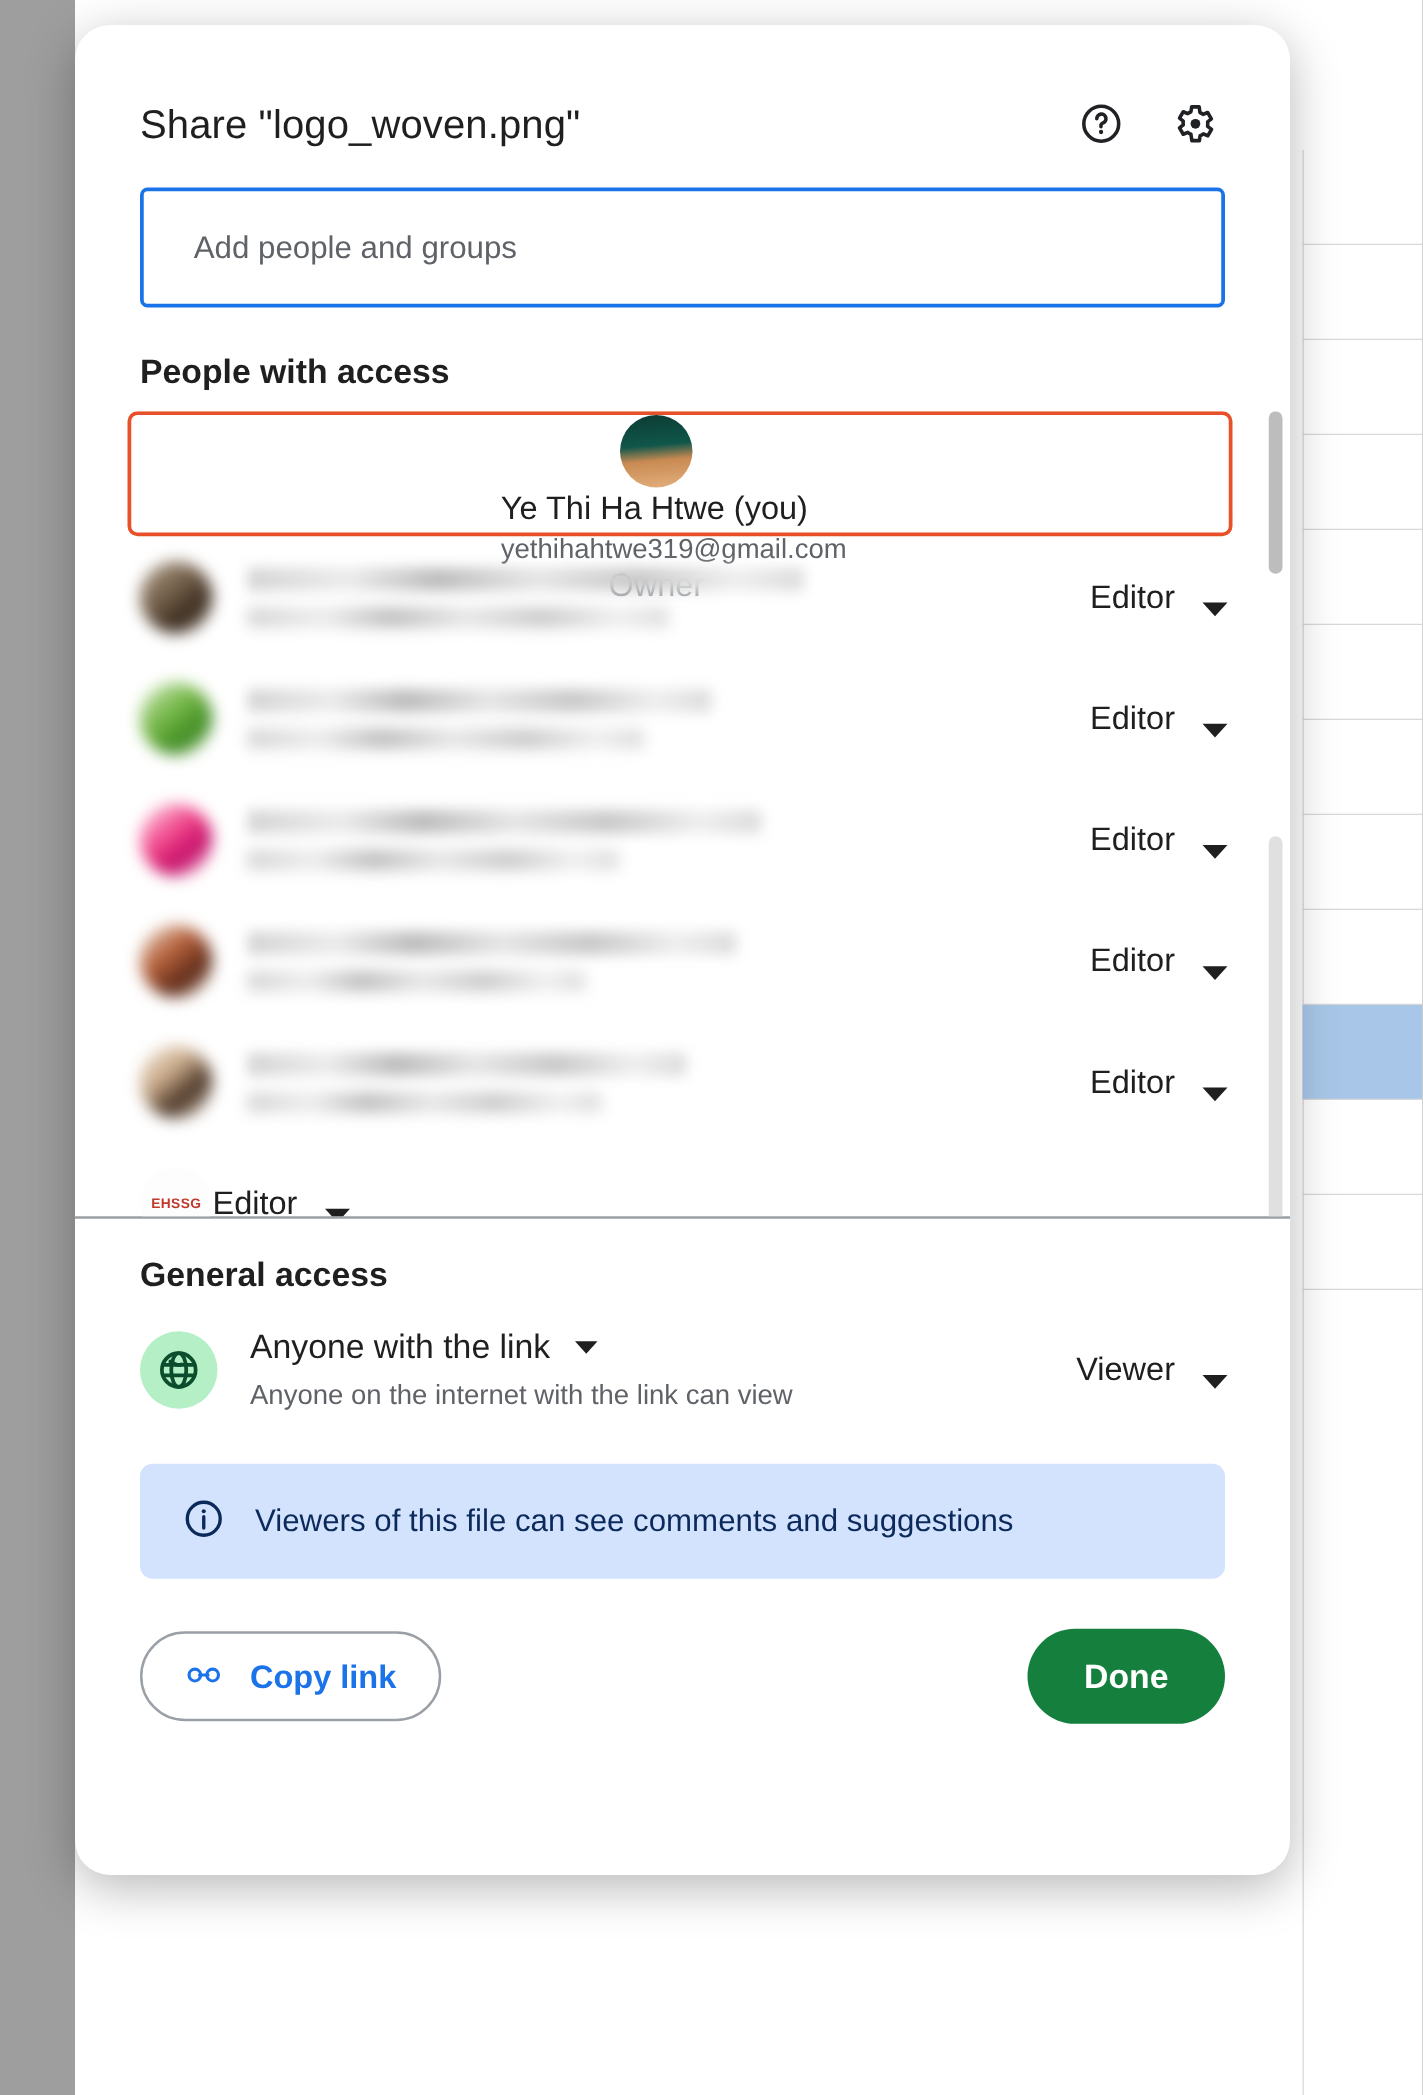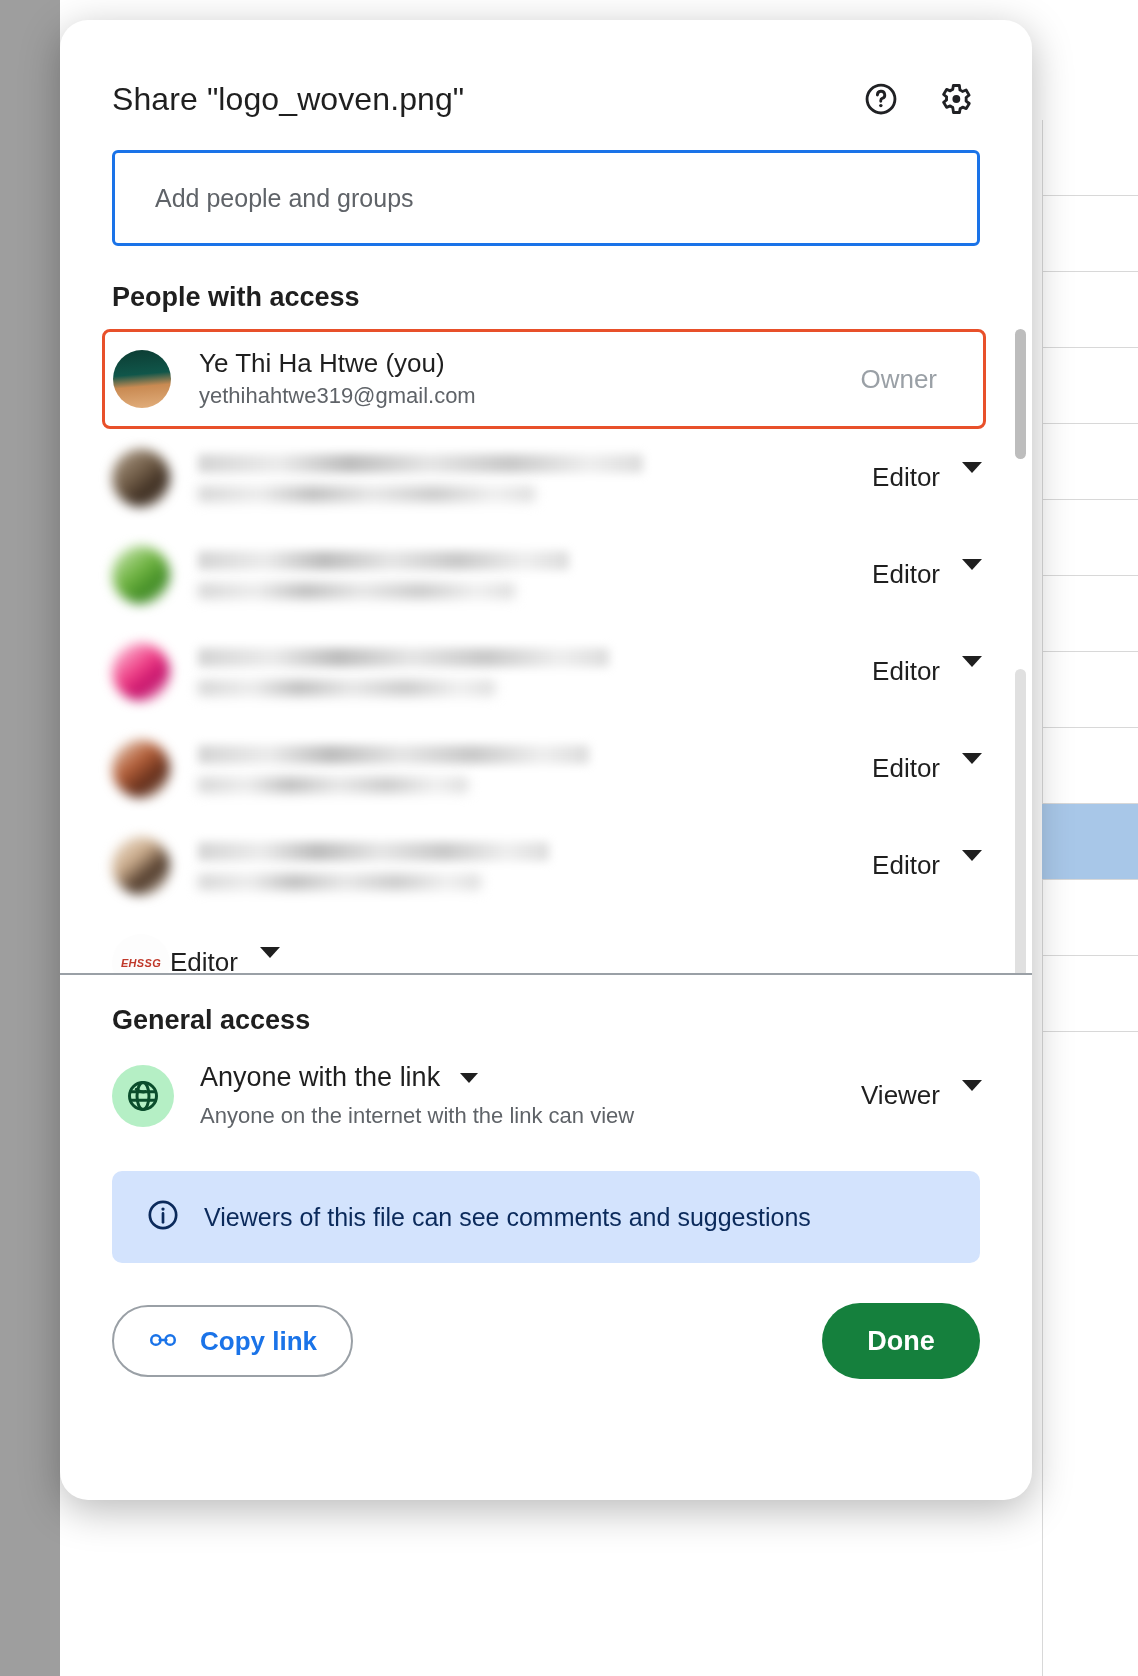--- a/index.html
+++ b/index.html
@@ -128,20 +128,21 @@
     align-items: center;
     height: 97px;
     padding: 0 50px 0 52px;
   }
   .person-row.owner {
     border: 3px solid #e8502a;
     border-radius: 8px;
     margin: 0 46px 0 42px;
     padding: 0 46px 0 8px;
     height: 100px;
+    flex-direction: column;
   }
   .avatar {
     width: 58px; height: 58px;
     border-radius: 50%;
     flex: 0 0 58px;
     overflow: hidden;
     position: relative;
     background: #dadce0;
   }
   .person-texts {
@@ -163,21 +164,21 @@
     white-space: nowrap;
     overflow: hidden;
   }
   .role-static {
     font-size: 26px;
     color: #9aa0a6;
     white-space: nowrap;
   }
   .role-dropdown {
     display: flex;
-    align-items: flex-start;
+    align-items: flex-end;
     gap: 22px;
     font-size: 26px;
     color: #1f1f1f;
     cursor: pointer;
     white-space: nowrap;
   }
   .caret {
     width: 0; height: 0;
     border-left: 10px solid transparent;
     border-right: 10px solid transparent;
@@ -199,21 +200,20 @@
     margin-bottom: 13px;
   }
   .blur-bar.second { height: 16px; filter: blur(6px); margin-bottom: 0; }
 
   
   .ehssg {
     background: #fdfdfd;
     display: flex; align-items: center; justify-content: center;
     font-size: 11px; font-weight: bold; color: #c0392b;
     letter-spacing: .3px;
-    font-style: italic;
   }
 
   
   .general-row {
     display: flex;
     align-items: center;
     padding: 26px 50px 0 52px;
   }
   .globe {
     width: 62px; height: 62px;

